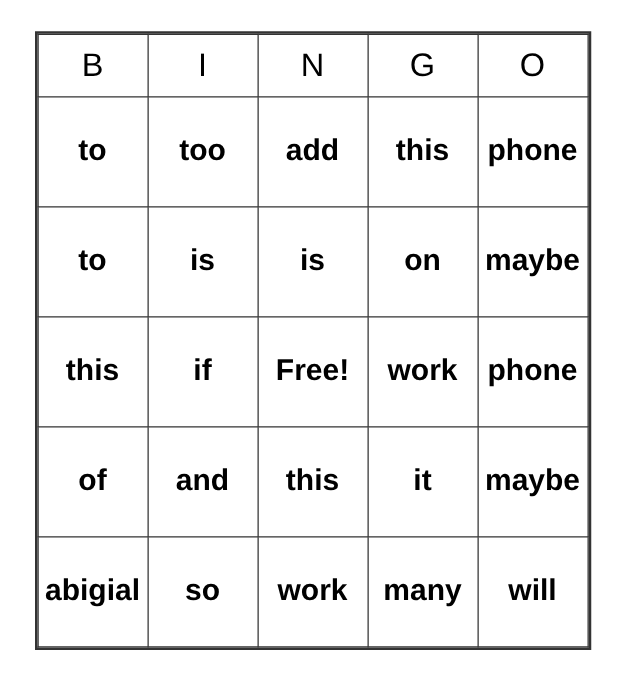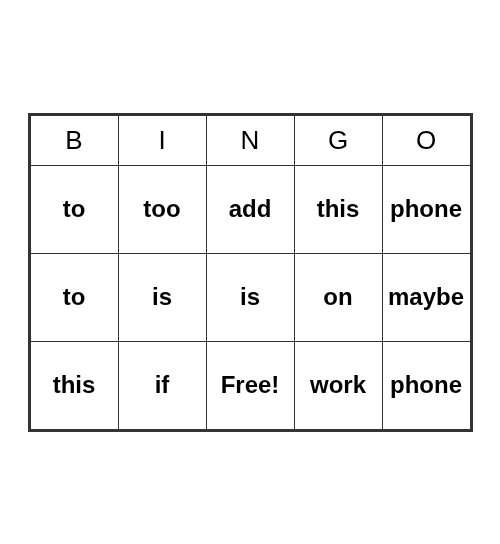--- a/index.html
+++ b/index.html
@@ -74,15 +74,29 @@
           <td>on</td>
           <td>maybe</td>
         </tr>
         <tr>
           <td>this</td>
           <td>if</td>
           <td>Free!</td>
           <td>work</td>
           <td>phone</td>
         </tr>
+        <tr>
+          <td>of</td>
+          <td>and</td>
+          <td>this</td>
+          <td>it</td>
+          <td>maybe</td>
+        </tr>
+        <tr>
+          <td>abigial</td>
+          <td>so</td>
+          <td>work</td>
+          <td>many</td>
+          <td>will</td>
+        </tr>
       </tbody>
   </table>
 </div>
 
 </body></html>

